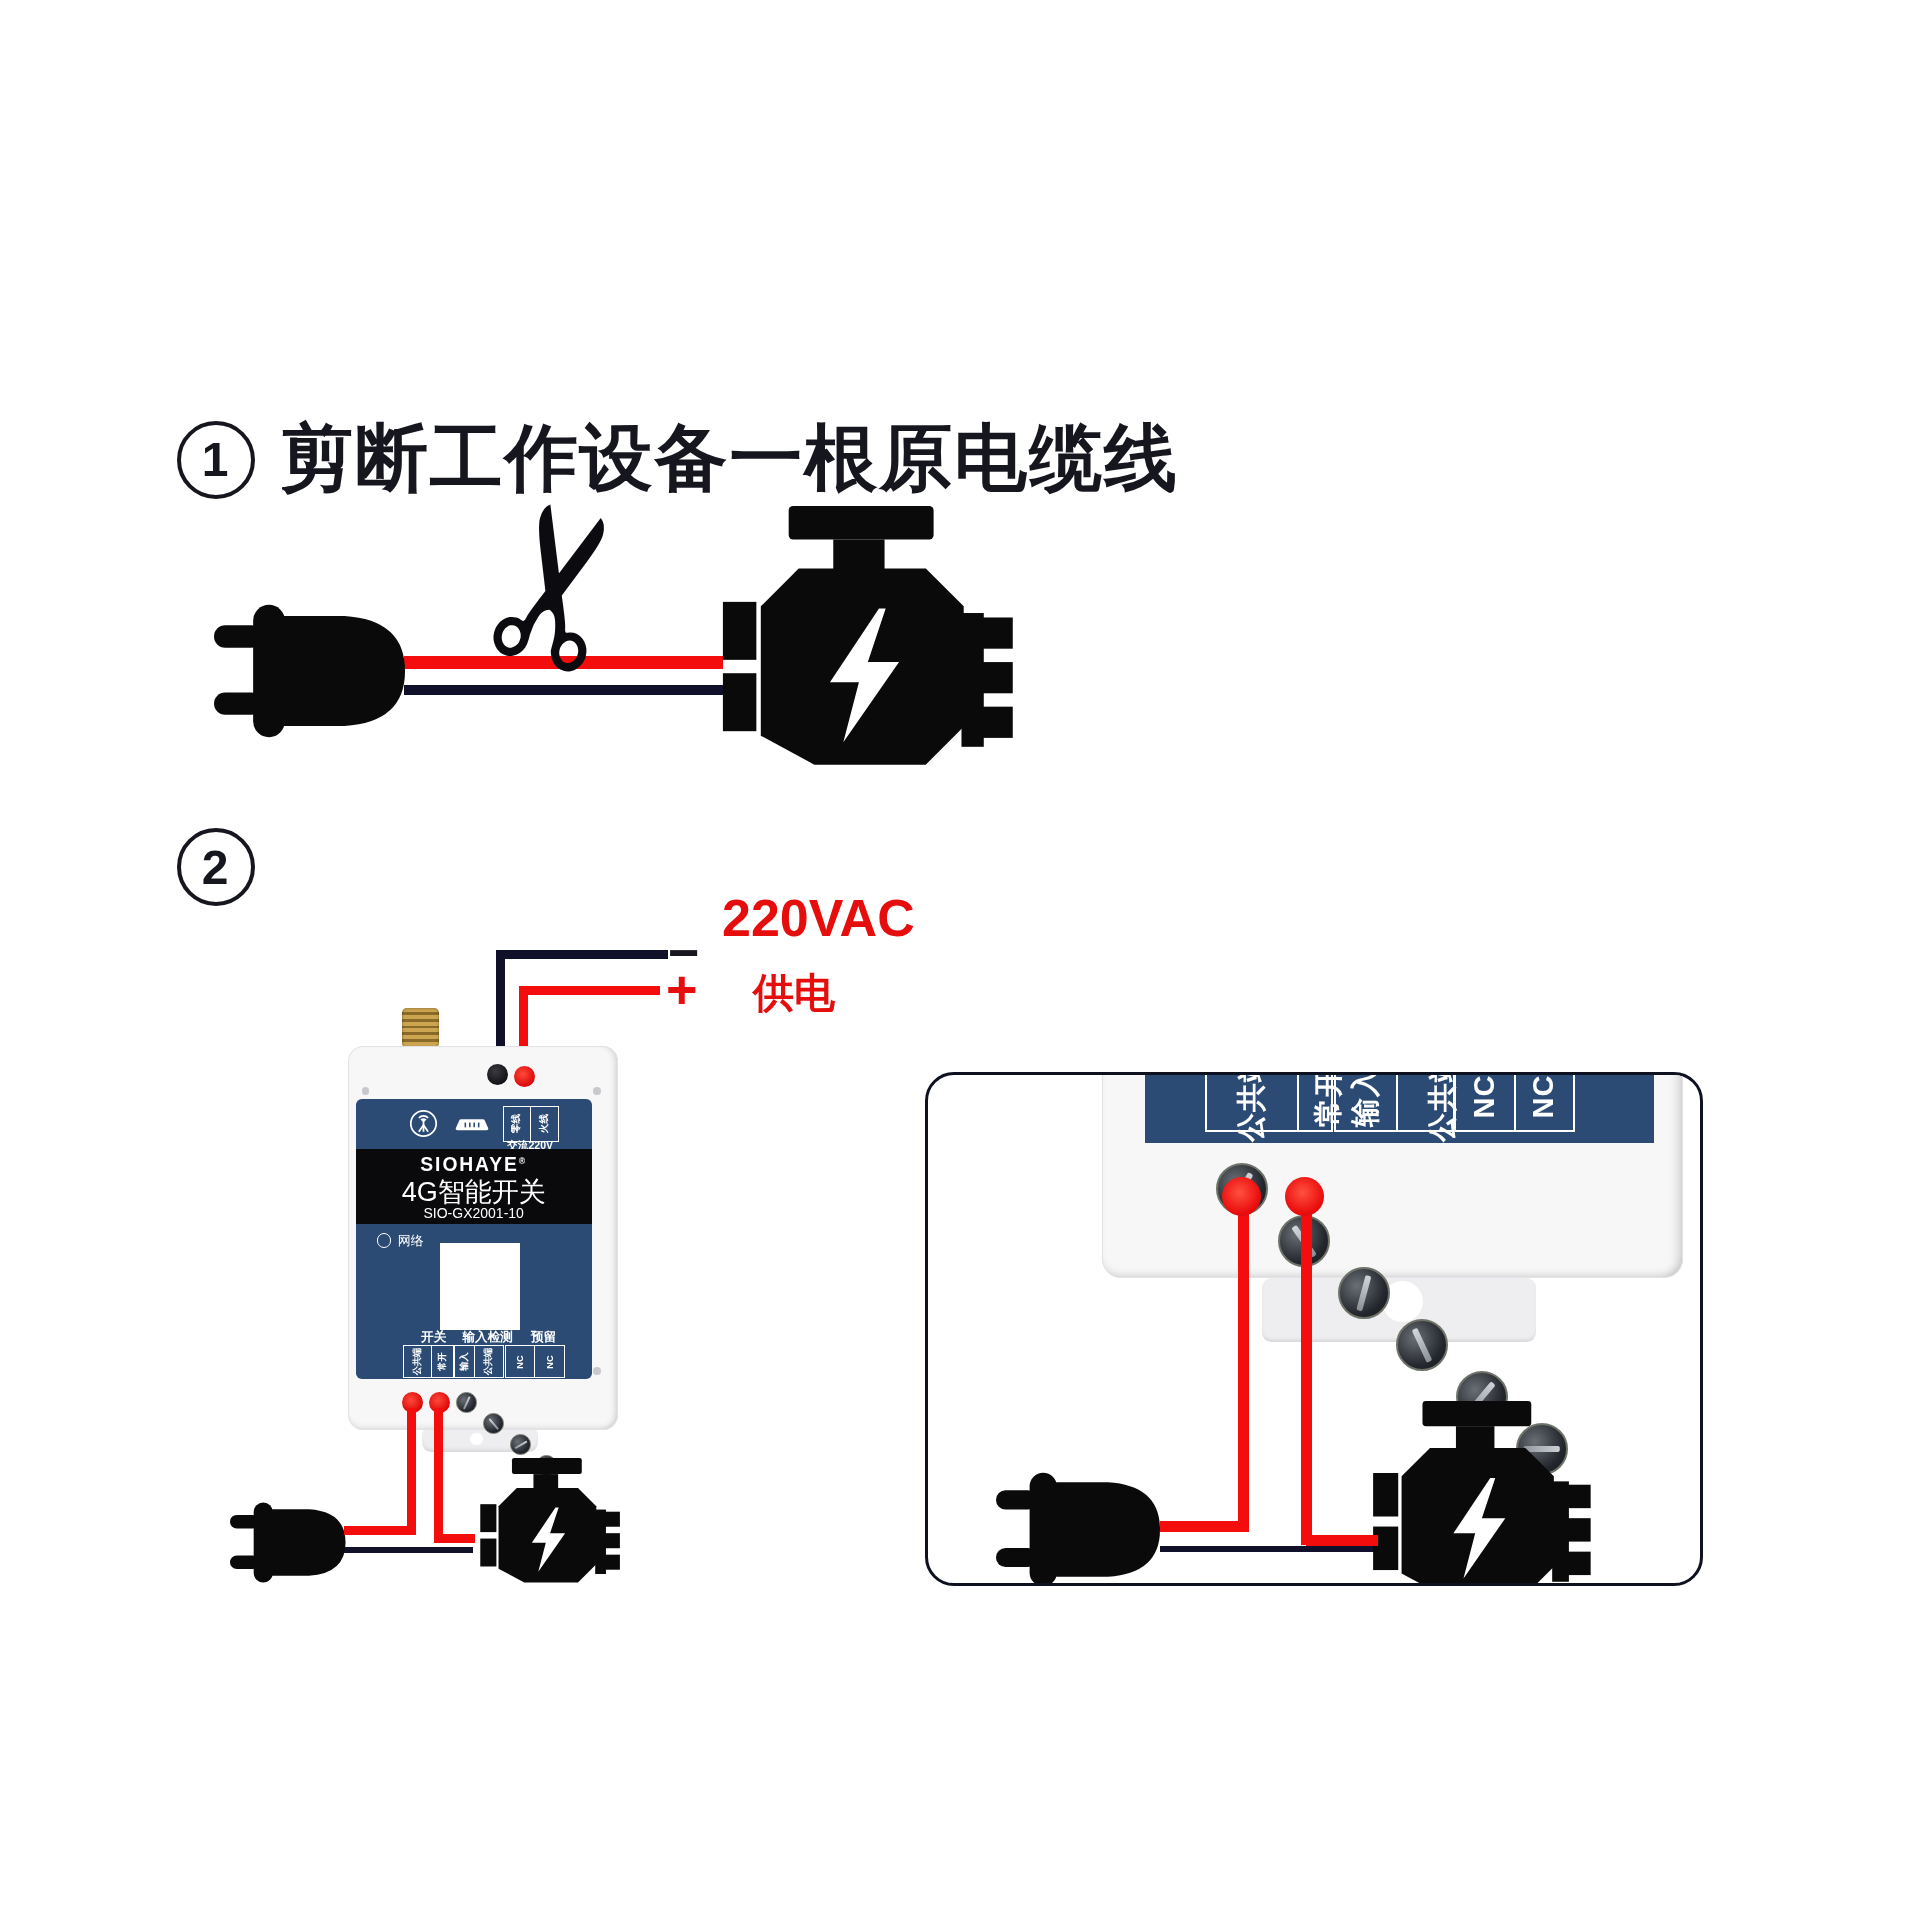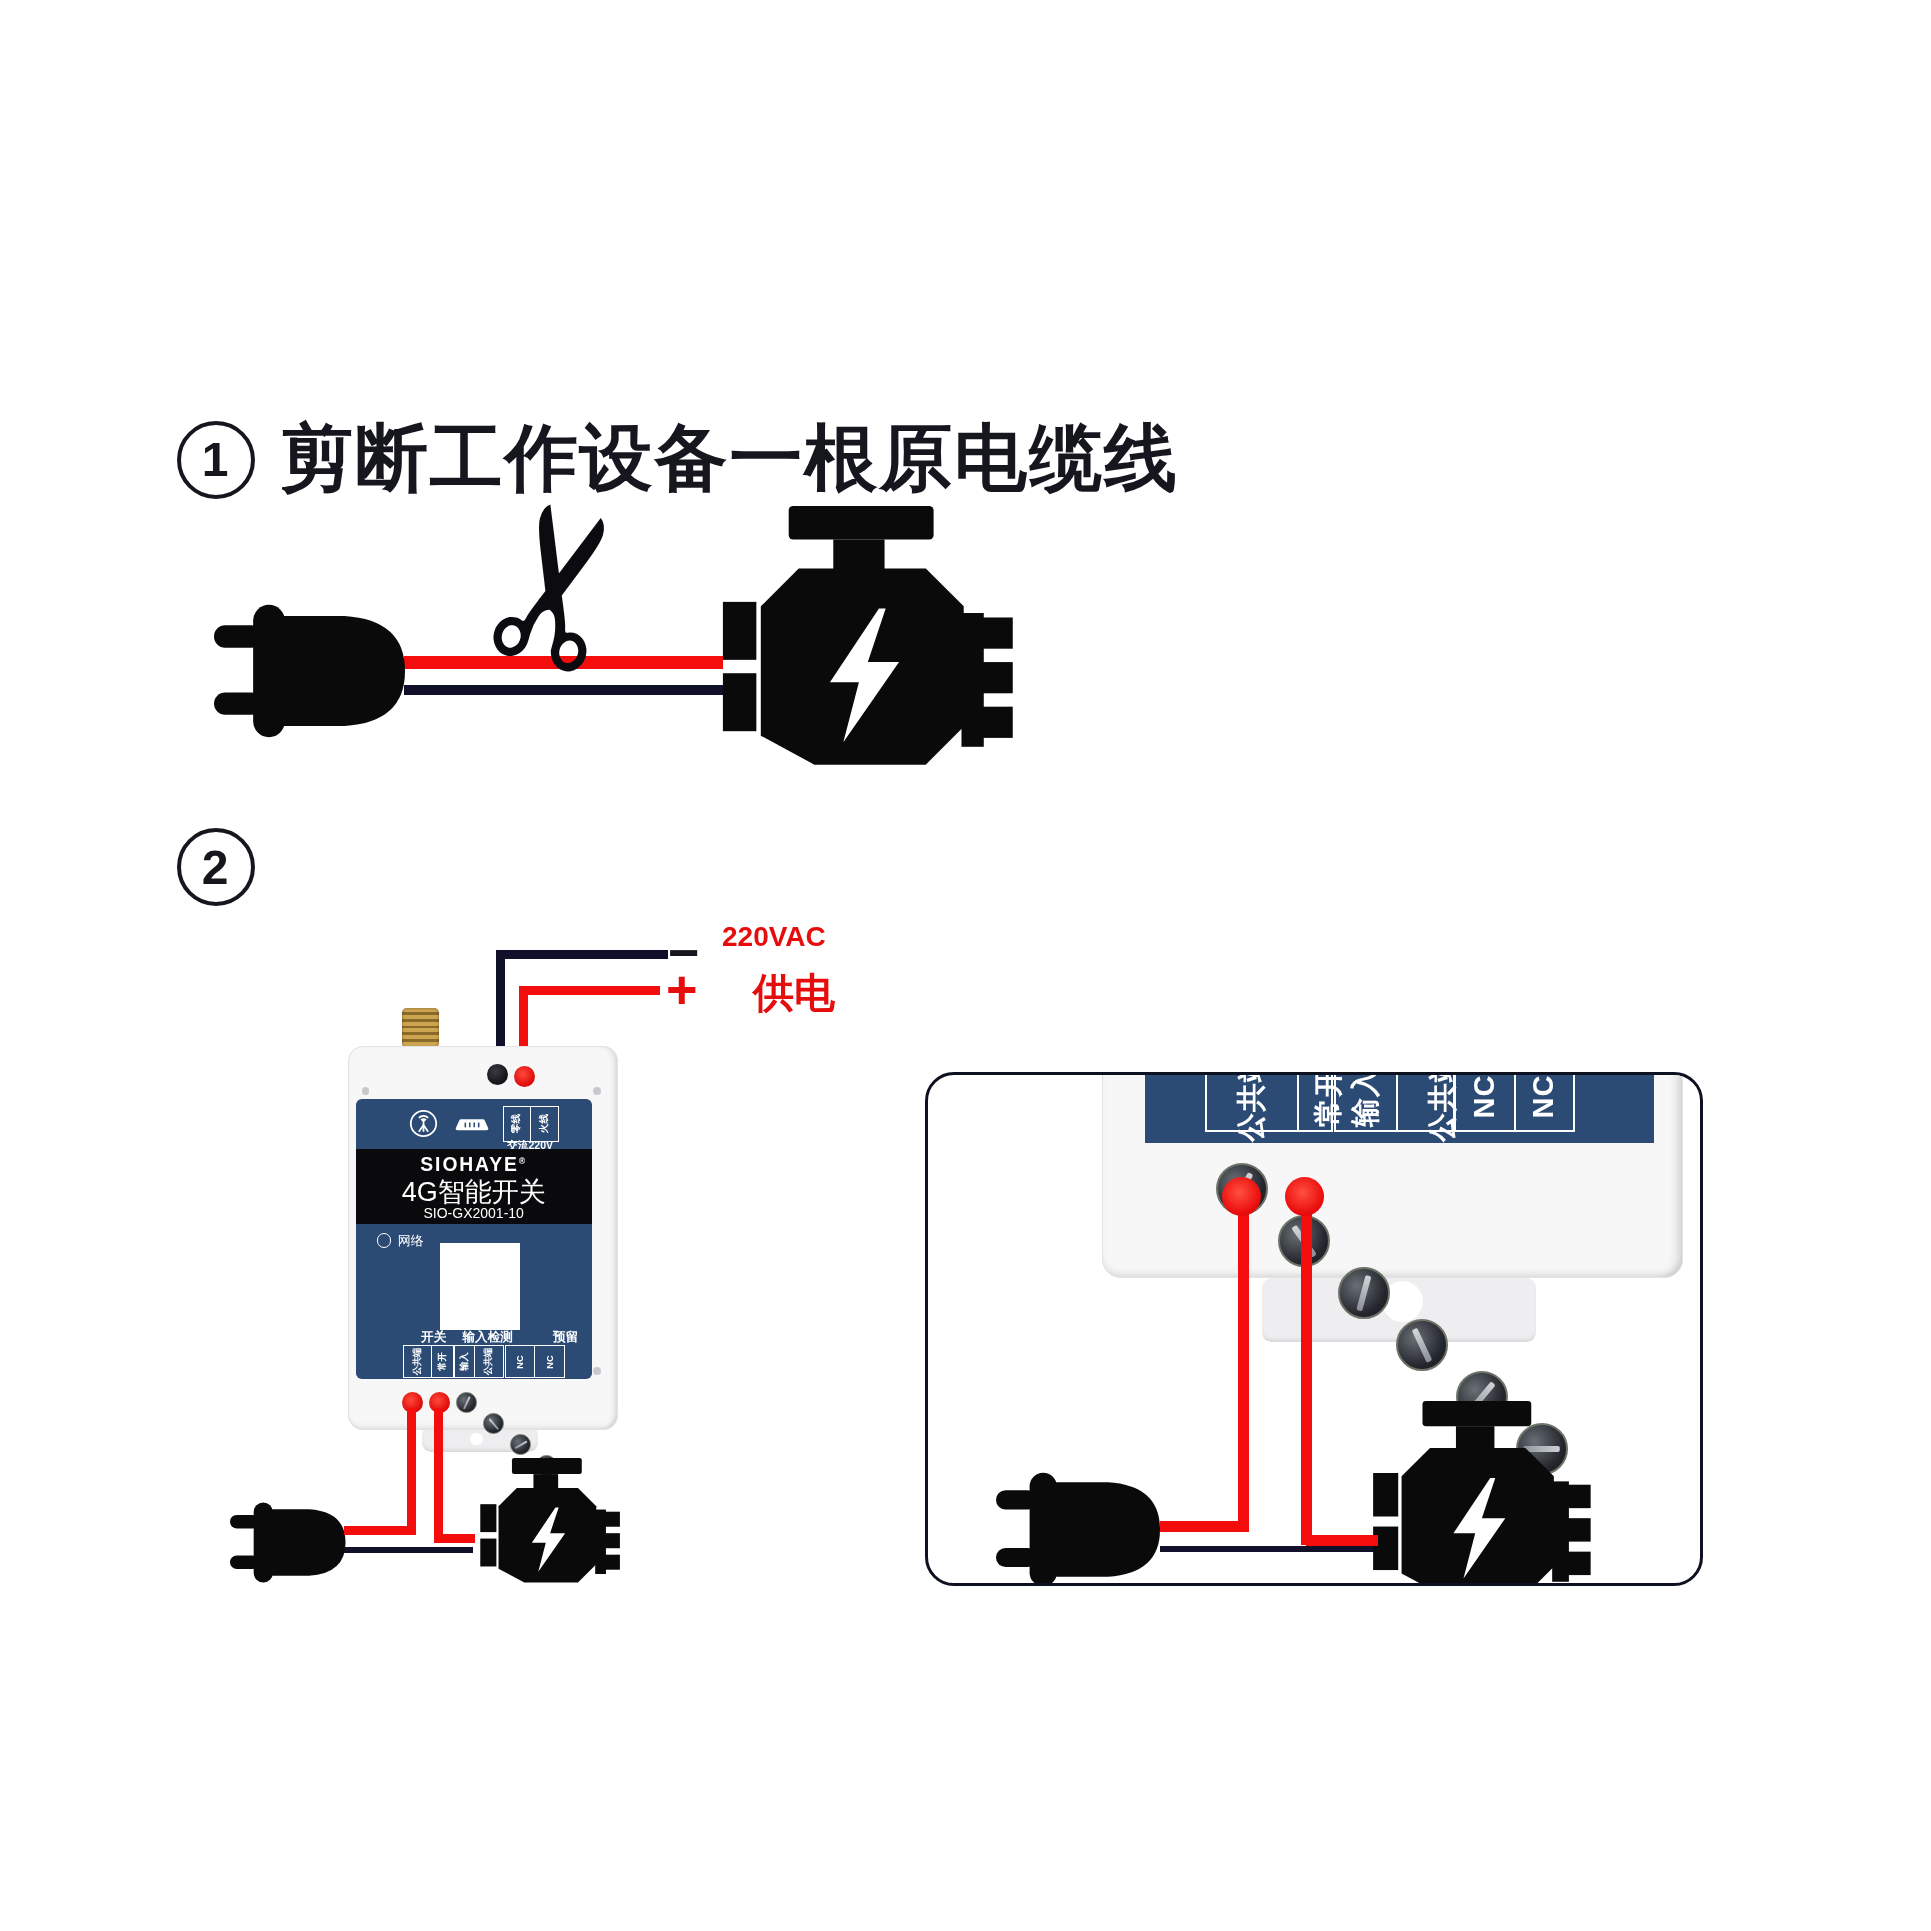--- a/index.html
+++ b/index.html
@@ -89,21 +89,21 @@
   <div class="abs step-title" style="left:177px;top:828px;">
     <span class="circle-num">2</span>
   </div>
 
   <div class="abs blk-wire" style="left:496px;top:952px;width:8.7px;height:126px;z-index:1;"></div>
   <div class="abs blk-wire" style="left:496px;top:950px;width:172px;height:8.7px;z-index:1;"></div>
   <div class="abs red-wire" style="left:519px;top:988px;width:8.7px;height:92px;z-index:1;"></div>
   <div class="abs red-wire" style="left:519px;top:986px;width:141px;height:8.7px;z-index:1;"></div>
   <div class="abs pw" style="left:668px;top:925px;font-size:54px;">−</div>
   <div class="abs pw red" style="left:666px;top:962px;font-size:54px;">+</div>
-  <div class="abs pw red" style="left:722px;top:923px;font-size:28px;">220VAC</div>
+  <div class="abs pw red" style="left:722px;top:892px;font-size:52px;">220VAC</div>
   <div class="abs pw red" style="left:753px;top:973px;font-size:41px;">供电</div>
 
   <div class="abs sma" style="left:402px;top:1008px;width:37px;height:40px;"></div>
 
   <div class="abs tab" style="left:422px;top:1426px;width:116px;height:26px;z-index:0;">
     <div class="abs hole" style="left:48px;top:6.8px;width:12.6px;height:12.6px;"></div>
   </div>
 
   <div class="abs device-body" style="left:348px;top:1046px;width:270px;height:384px;z-index:2;">
 
@@ -156,21 +156,21 @@
         <div class="abs white-txt" style="left:0;top:56px;width:236px;text-align:center;font-size:14px;">SIO-GX2001-10</div>
       </div>
 
       <div class="abs" style="left:21px;top:134px;width:14.5px;height:14.5px;border:1.9px solid #fff;border-radius:50%;box-sizing:border-box;"></div>
       <div class="abs white-txt" style="left:42px;top:133px;font-size:13px;">网络</div>
 
       <div class="abs" style="left:84px;top:144px;width:80px;height:87px;background:#fff;"></div>
 
       <div class="abs white-txt" style="left:78px;top:230px;transform:translateX(-50%);font-size:12.6px;font-weight:bold;">开关</div>
       <div class="abs white-txt" style="left:132px;top:230px;transform:translateX(-50%);font-size:12.6px;font-weight:bold;">输入检测</div>
-      <div class="abs white-txt" style="left:188px;top:230px;transform:translateX(-50%);font-size:12.6px;font-weight:bold;margin-left:22px;">预留</div>
+      <div class="abs white-txt" style="left:188px;top:230px;transform:translateX(-50%);font-size:12.6px;font-weight:bold;">预留</div>
 
       <div class="abs tgroup" style="left:47px;top:246px;width:51px;height:33px;">
         <div class="tcell">
             <span class="vlabel" style="font-size:9.2px;">公共端</span>
           </div>
         <div class="tcell">
             <span class="vlabel" style="font-size:9.2px;">常开</span>
           </div>
       </div>
       <div class="abs tgroup" style="left:98px;top:246px;width:50px;height:33px;">

